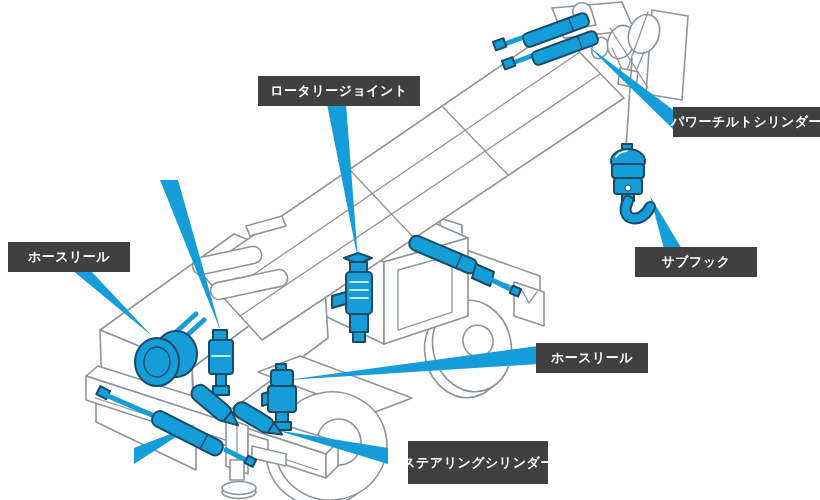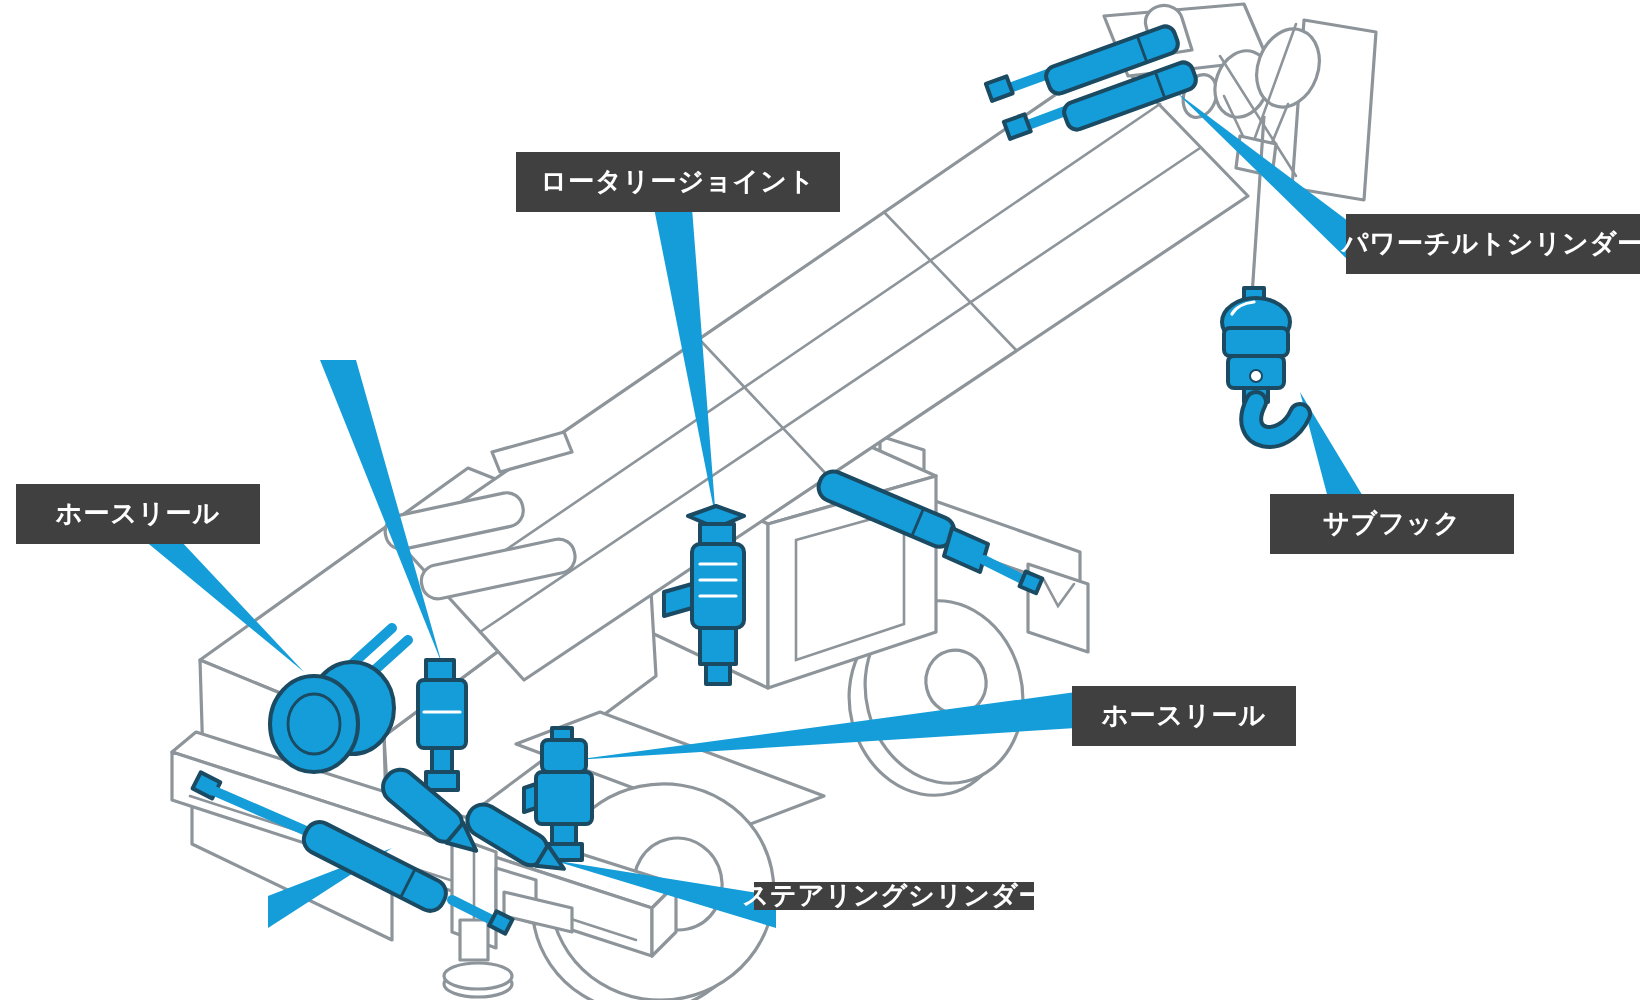--- a/index.html
+++ b/index.html
@@ -218,14 +218,14 @@
       <line class="bluerod" x1="492" y1="280" x2="514" y2="291"></line>
       <rect class="bp" x="511" y="287" width="9" height="8" transform="rotate(23 515 291)"></rect>
     </g>
   </svg>
 
   <div class="label" style="left:258px;top:76px;width:162px;height:30px">ロータリージョイント</div>
   <div class="label" style="left:673px;top:107px;width:147px;height:30px">パワーチルトシリンダー</div>
   <div class="label" style="left:8px;top:242px;width:122px;height:30px">ホースリール</div>
   <div class="label" style="left:635px;top:247px;width:122px;height:30px">サブフック</div>
   <div class="label" style="left:536px;top:343px;width:112px;height:30px">ホースリール</div>
-  <div class="label" style="left:377px;top:441px;width:140px;height:14px">ステアリングシリンダー</div>
+  <div class="label" style="left:408px;top:441px;width:140px;height:43px">ステアリングシリンダー</div>
 </div>
 
 </body></html>

